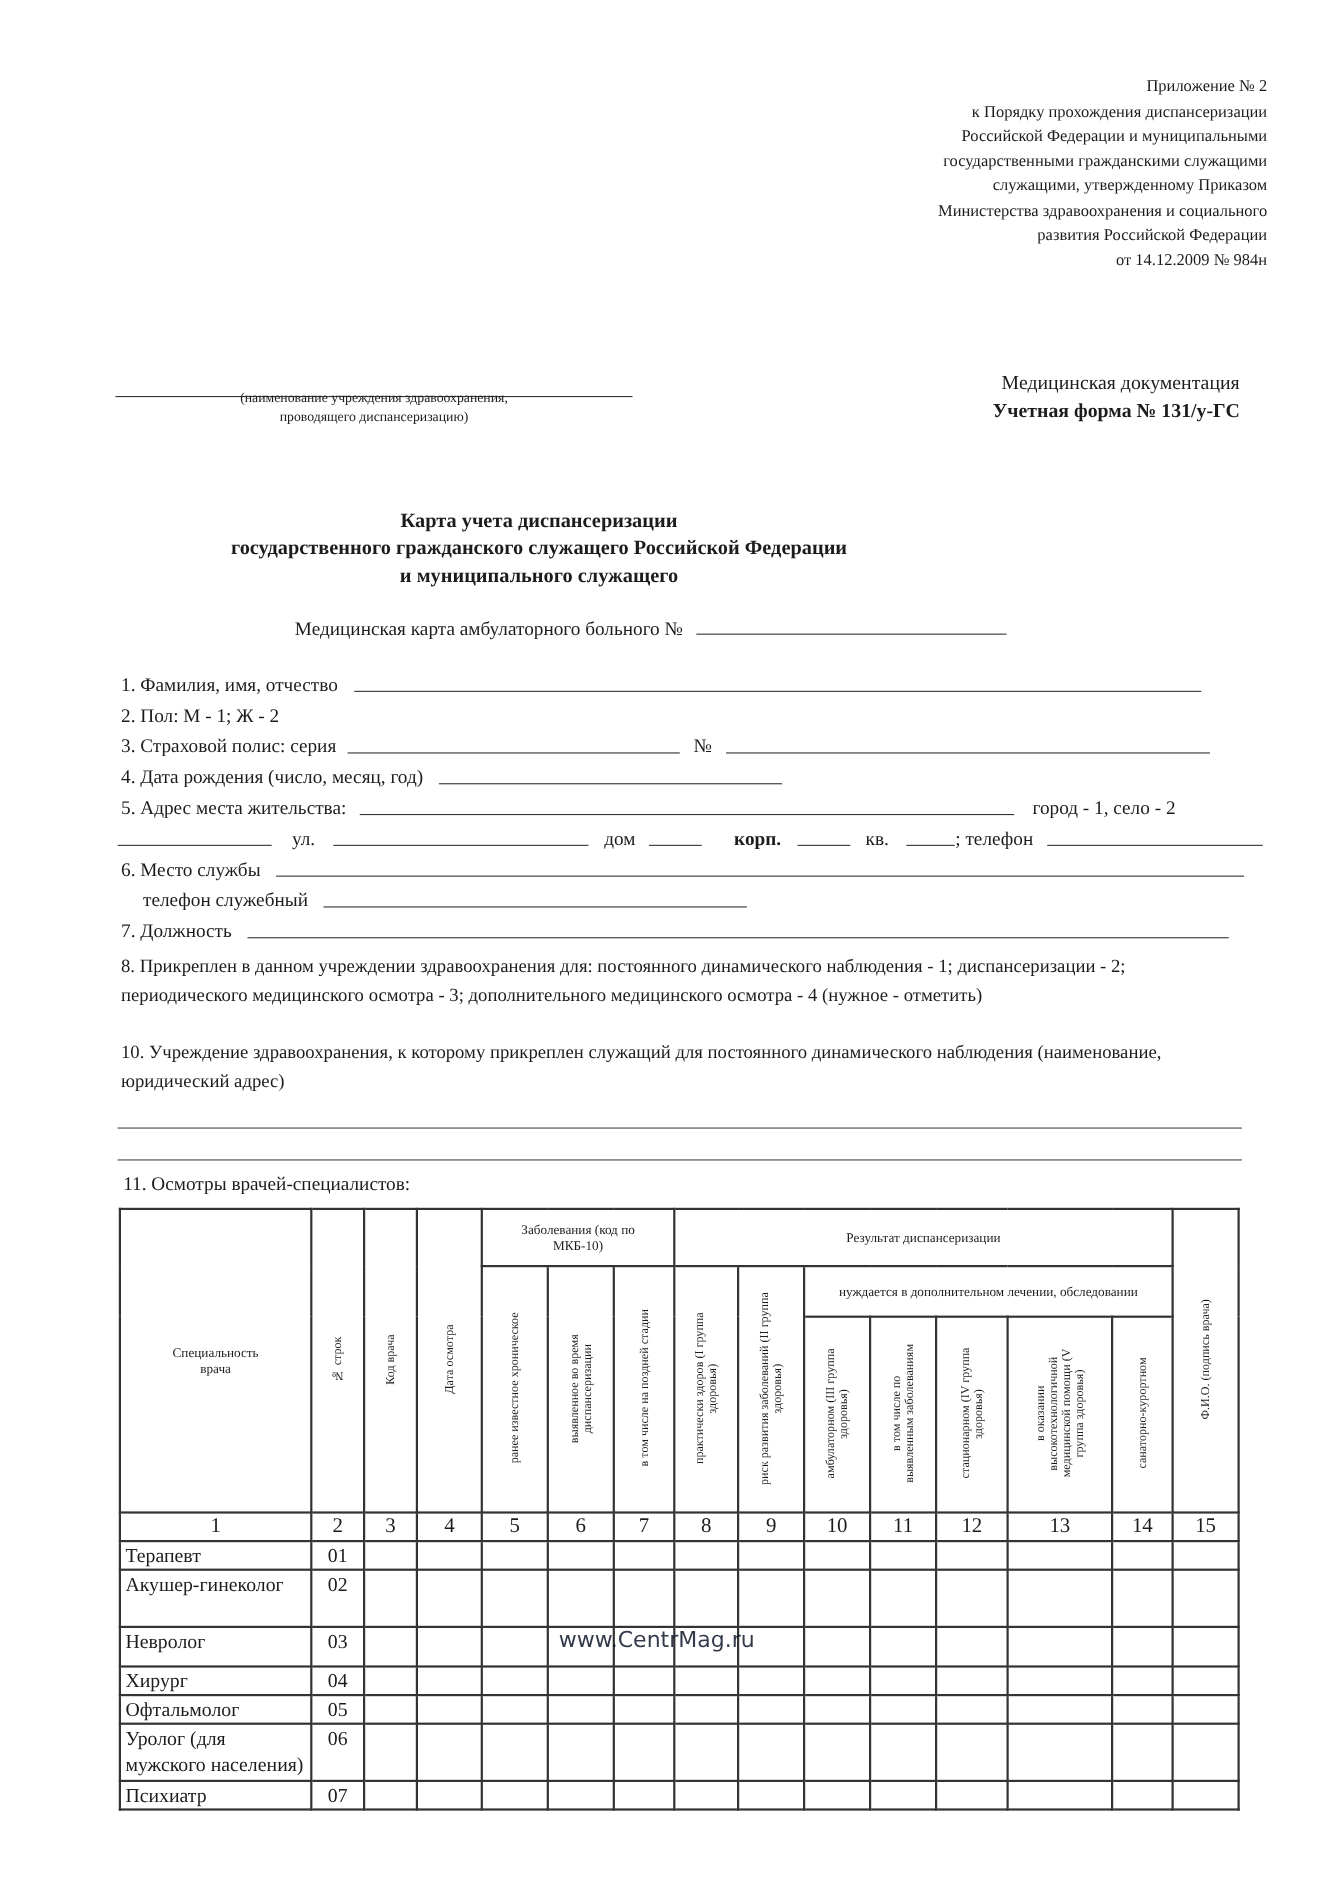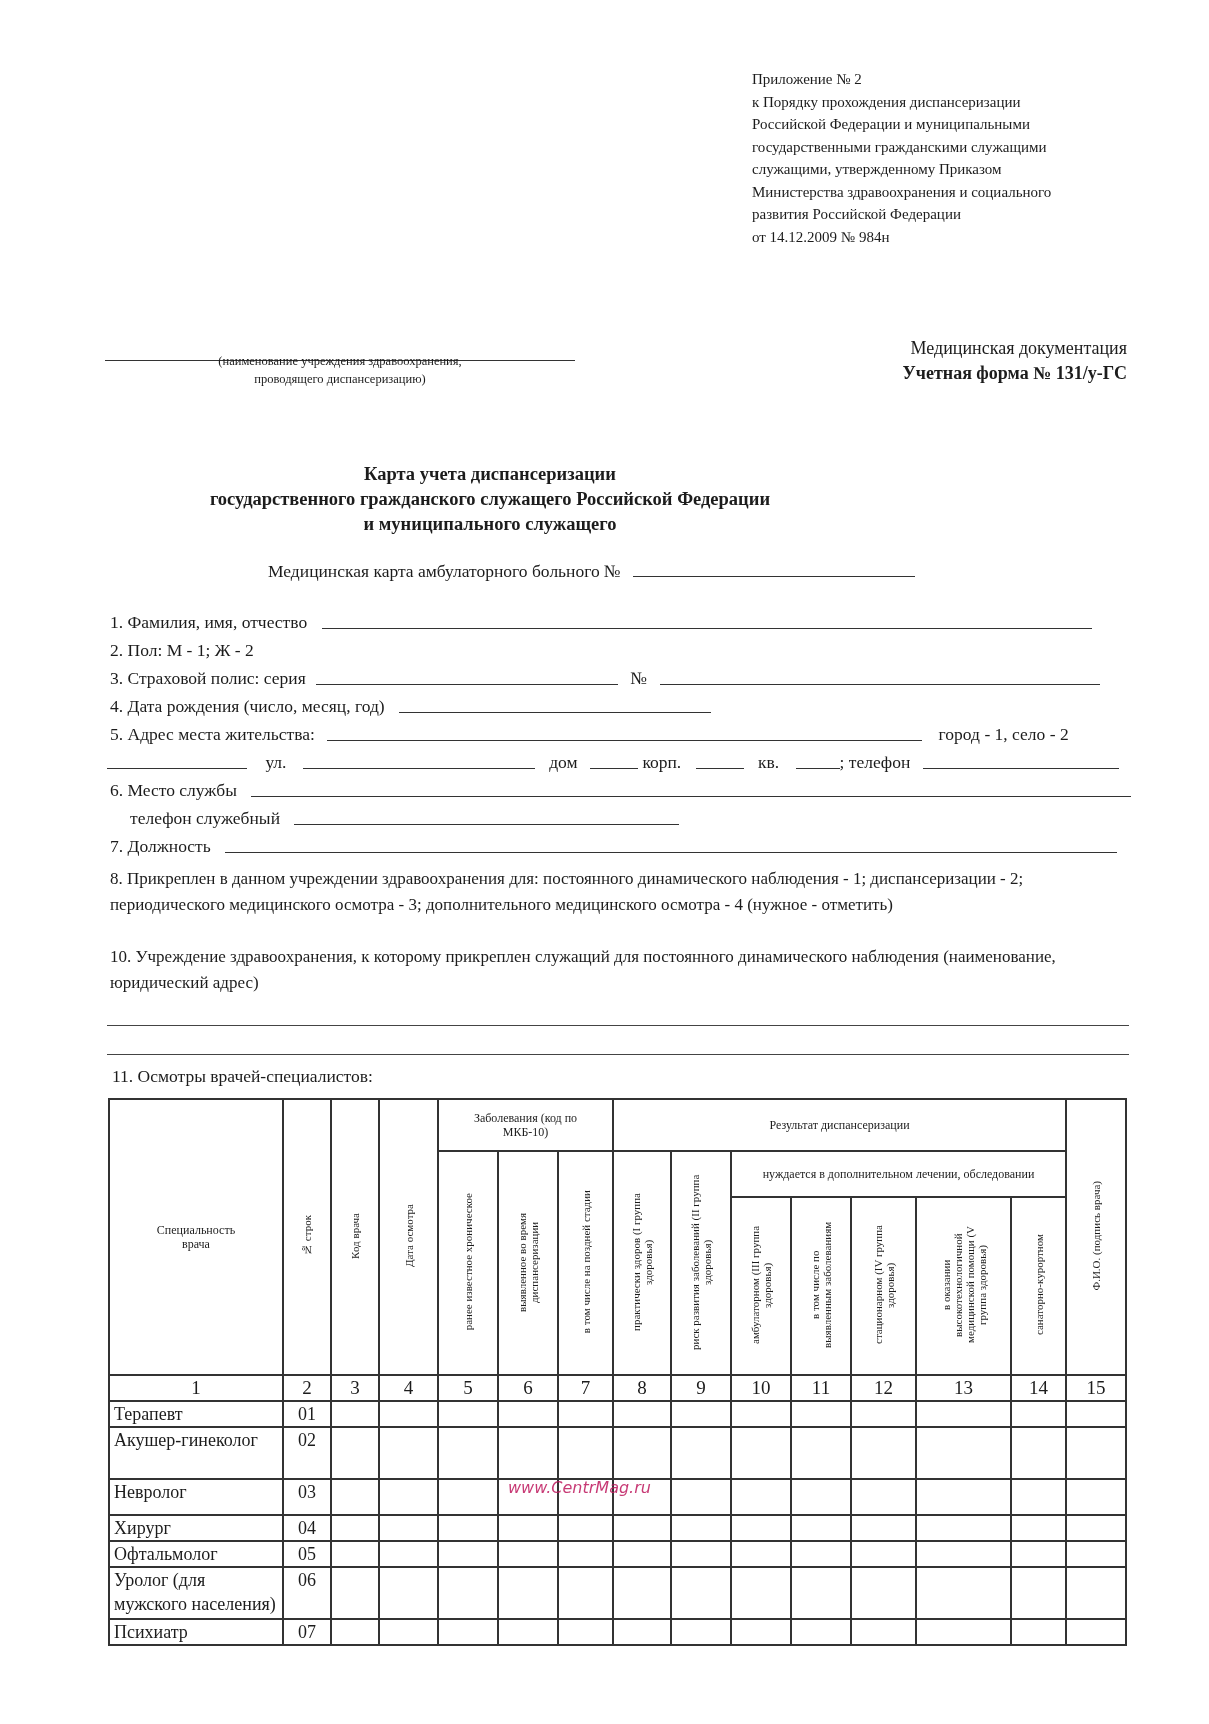--- a/index.html
+++ b/index.html
@@ -1,18 +1,18 @@
 <!DOCTYPE html>
 <html><head>
 <meta charset="utf-8">
 <style>
   html, body { margin: 0; padding: 0; background: #ffffff; }
   body { width: 1209px; height: 1724px; position: relative; overflow: hidden;
          font-family: "Liberation Serif", "DejaVu Serif", serif; color: #1c1c1c; }
-  .abs { position: absolute; }
+  .abs { position: absolute; text-align: right; }
   .appendix { left: 752px; top: 68px; width: 400px; font-size: 15px; line-height: 22.5px; }
   .appendix div { white-space: nowrap; }
   .org-line { left: 105px; top: 360px; width: 470px; border-top: 1.5px solid #333; }
   .org-caption { left: 105px; top: 352px; width: 470px; text-align: center; font-size: 12.5px; line-height: 18px; }
   .meddoc { right: 82px; top: 336px; text-align: right; font-size: 18px; line-height: 25px; }
   .meddoc .bold { font-weight: bold; }
   .title { left: 0; width: 980px; top: 462px; text-align: center; font-size: 18.5px; font-weight: bold; line-height: 25px; }
   .ambcard { left: 268px; top: 560px; font-size: 17.5px; white-space: nowrap; }
   .uline { display: inline-block; border-bottom: 1.5px solid #333; vertical-align: baseline; height: 16px; }
   .field { position: absolute; left: 110px; font-size: 17.5px; white-space: nowrap; height: 24px; line-height: 24px; }
@@ -22,21 +22,21 @@
   .sec11 { left: 112px; top: 1066px; font-size: 17.5px; }
 
   table.exam { position: absolute; left: 108px; top: 1098px; border-collapse: collapse; table-layout: fixed; }
   table.exam td, table.exam th { border: 2px solid #333; padding: 0; font-weight: normal; }
   table.exam th { font-size: 12px; line-height: 14px; text-align: center; vertical-align: middle; }
   .rot { writing-mode: vertical-rl; transform: rotate(180deg); display: inline-block; font-size: 11px; line-height: 12px; text-align: center; max-height: 215px; }
   .num-row td { font-size: 19px; text-align: center; height: 24px; line-height: 22px; }
   .data-row td { font-size: 18px; vertical-align: top; line-height: 24px; }
   .data-row td.spec { padding-left: 4px; }
   .data-row td.code { padding-left: 14px; }
-  .watermark { left: 508px; top: 1478px; color: #be185d; font-family: "DejaVu Sans", sans-serif; font-style: italic; font-size: 16px; opacity: 0.85; }
+  .watermark { left: 508px; top: 1478px; color: #0f172a; font-family: "DejaVu Sans", sans-serif; font-size: 20px; opacity: 0.85; }
 </style>
 </head>
 <body>
 
 <div class="abs appendix">
   <div>Приложение № 2</div>
   <div>к Порядку прохождения диспансеризации</div>
   <div>Российской Федерации и муниципальными</div>
   <div>государственными гражданскими служащими</div>
   <div>служащими, утвержденному Приказом</div>
@@ -88,21 +88,21 @@
   <span>5. Адрес места жительства:</span>
   <span class="fill" style="width:595px;margin-left:8px;"></span>
   <span style="margin-left:12px;">город - 1, село - 2</span>
 </div>
 <div class="field" style="top:750px;left:107px;">
   <span class="fill" style="width:140px;"></span>
   <span style="margin-left:14px;">ул.</span>
   <span class="fill" style="width:232px;margin-left:12px;"></span>
   <span style="margin-left:10px;">дом</span>
   <span class="fill" style="width:48px;margin-left:8px;"></span>
-  <span style="margin-left:0;">корп.</span>
+  <span style="margin-left:25px;font-weight:bold;">корп.</span>
   <span class="fill" style="width:48px;margin-left:10px;"></span>
   <span style="margin-left:10px;">кв.</span>
   <span class="fill" style="width:44px;margin-left:12px;"></span><span>; телефон</span>
   <span class="fill" style="width:196px;margin-left:8px;"></span>
 </div>
 <div class="field" style="top:778px;">
   <span>6. Место службы</span>
   <span class="fill" style="width:880px;margin-left:10px;"></span>
 </div>
 <div class="field" style="top:806px;left:130px;">

